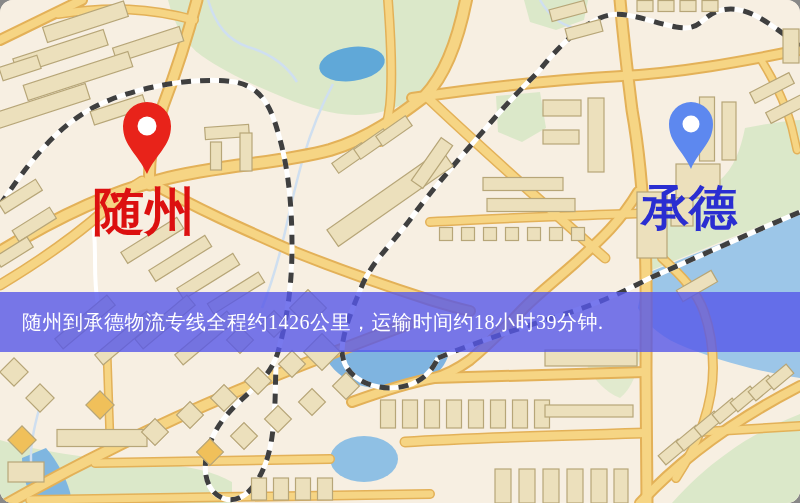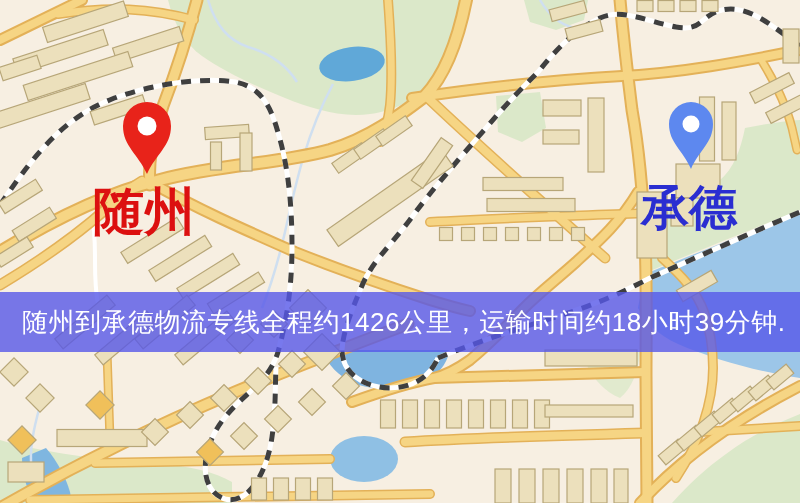--- a/index.html
+++ b/index.html
@@ -1,31 +1,32 @@
 <!DOCTYPE html>
 <html><head>
 <meta charset="utf-8">
 <style>
   html,body{margin:0;padding:0;background:#888;}
   .map-container{
     position:relative;width:800px;height:503px;overflow:hidden;
     font-family:"Liberation Sans","DejaVu Sans",sans-serif;
     background:#f7efe2;
+    border-radius:13px;
   }
   .map-container svg{position:absolute;left:0;top:0;display:block;}
   .route-banner{
     position:absolute;left:0;top:292px;width:800px;height:60px;
     background:rgba(86,88,232,0.80);
     display:flex;align-items:center;
     box-sizing:border-box;padding-left:22px;
     z-index:5;
   }
   .route-banner span{
-    color:#ffffff;font-size:26px;letter-spacing:0.5px;white-space:nowrap;
-    font-family:Liberation Sans, sans-serif;
+    color:#ffffff;font-size:20px;letter-spacing:0.5px;white-space:nowrap;
+    font-family:Liberation Serif, serif;
   }
   .city-label{font-weight:bold;font-family:"Liberation Serif","DejaVu Serif",serif;}
 </style>
 </head>
 <body>
 
 <div class="map-container">
 <svg width="800" height="503" viewBox="0 0 800 503" xmlns="http://www.w3.org/2000/svg">
   <defs>
     <path id="r1" d="M0,40 L82,0"></path>

